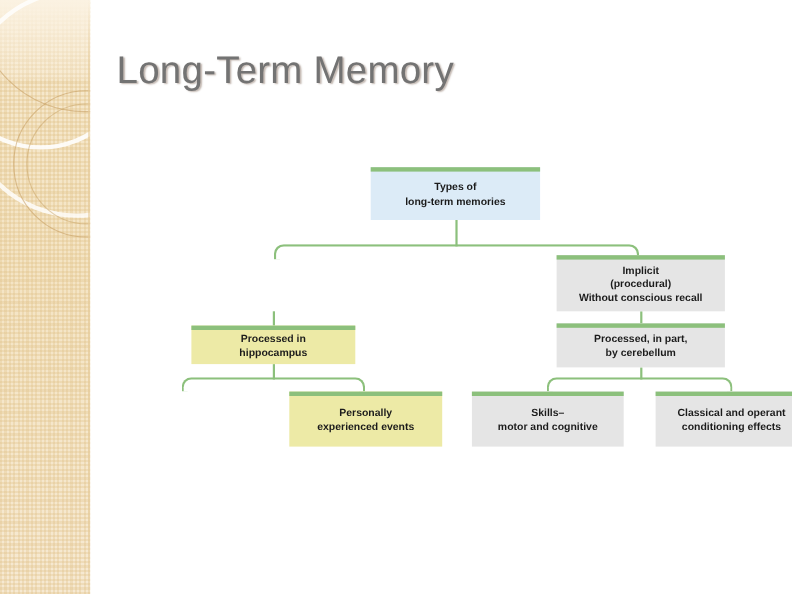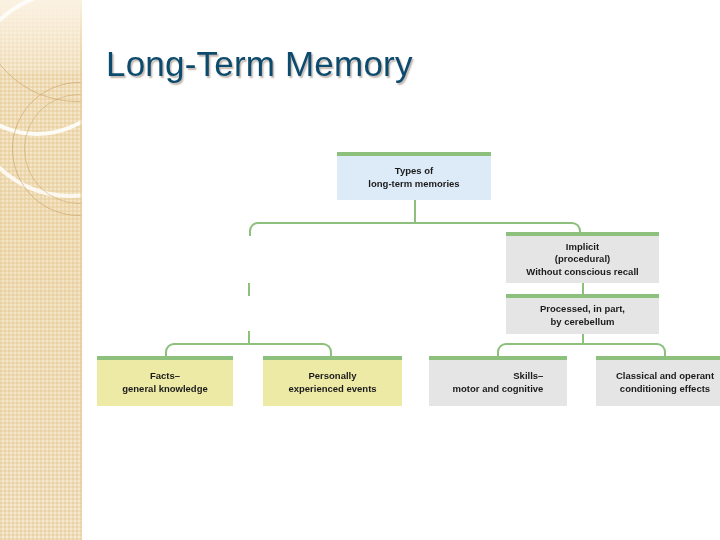--- a/index.html
+++ b/index.html
@@ -83,21 +83,21 @@
     background: linear-gradient(180deg, rgba(231,205,157,0.0) 0%, rgba(231,205,157,0.6) 12%, rgba(231,205,157,0.6) 88%, rgba(231,205,157,0.0) 100%);
   }
 
   
   #title {
     position: absolute;
     left: 106px;
     top: 44px;
     font-size: 35px;
     font-weight: 400;
-    color: #0c4a6e;
+    color: #737373;
     letter-spacing: 0.2px;
     white-space: nowrap;
     text-shadow: 1.5px 1.5px 1.5px rgba(120,95,80,0.45);
   }
 
   
   #diagram {
     position: absolute;
     left: 16px; top: 0;
     width: 720px; height: 540px;
@@ -175,43 +175,43 @@
 
 
     <div class="node green" style="left:490px; top:232px; width:153px; height:51px;">
       <div>
         <div>Implicit</div>
         <div>(procedural)</div>
         <div>Without conscious recall</div>
       </div>
     </div>
 
+    <div class="node yellow" style="left:158px; top:296px; width:149px; height:35px;">
+      <div>
+        <div>Processed in</div>
+        <div>hippocampus</div>
+      </div>
+    </div>
 
     <div class="node green" style="left:490px; top:294px; width:153px; height:40px;">
       <div>
         <div>Processed, in part,</div>
         <div>by cerebellum</div>
       </div>
     </div>
 
-    <div class="node yellow" style="left:81px; top:356px; width:136px; height:50px;">
-      <div>
-        <div>Facts–</div>
-        <div>general knowledge</div>
-      </div>
-    </div>
 
     <div class="node yellow" style="left:247px; top:356px; width:139px; height:50px;justify-content:center;">
       <div>
         <div>Personally</div>
         <div>experienced events</div>
       </div>
     </div>
 
-    <div class="node green" style="left:413px; top:356px; width:138px; height:50px;text-align:right;">
+    <div class="node green" style="left:413px; top:356px; width:138px; height:50px;">
       <div>
         <div>Skills–</div>
         <div>motor and cognitive</div>
       </div>
     </div>
 
     <div class="node green" style="left:580px; top:356px; width:138px; height:50px;align-items:center;">
       <div>
         <div>Classical and operant</div>
         <div>conditioning effects</div>

